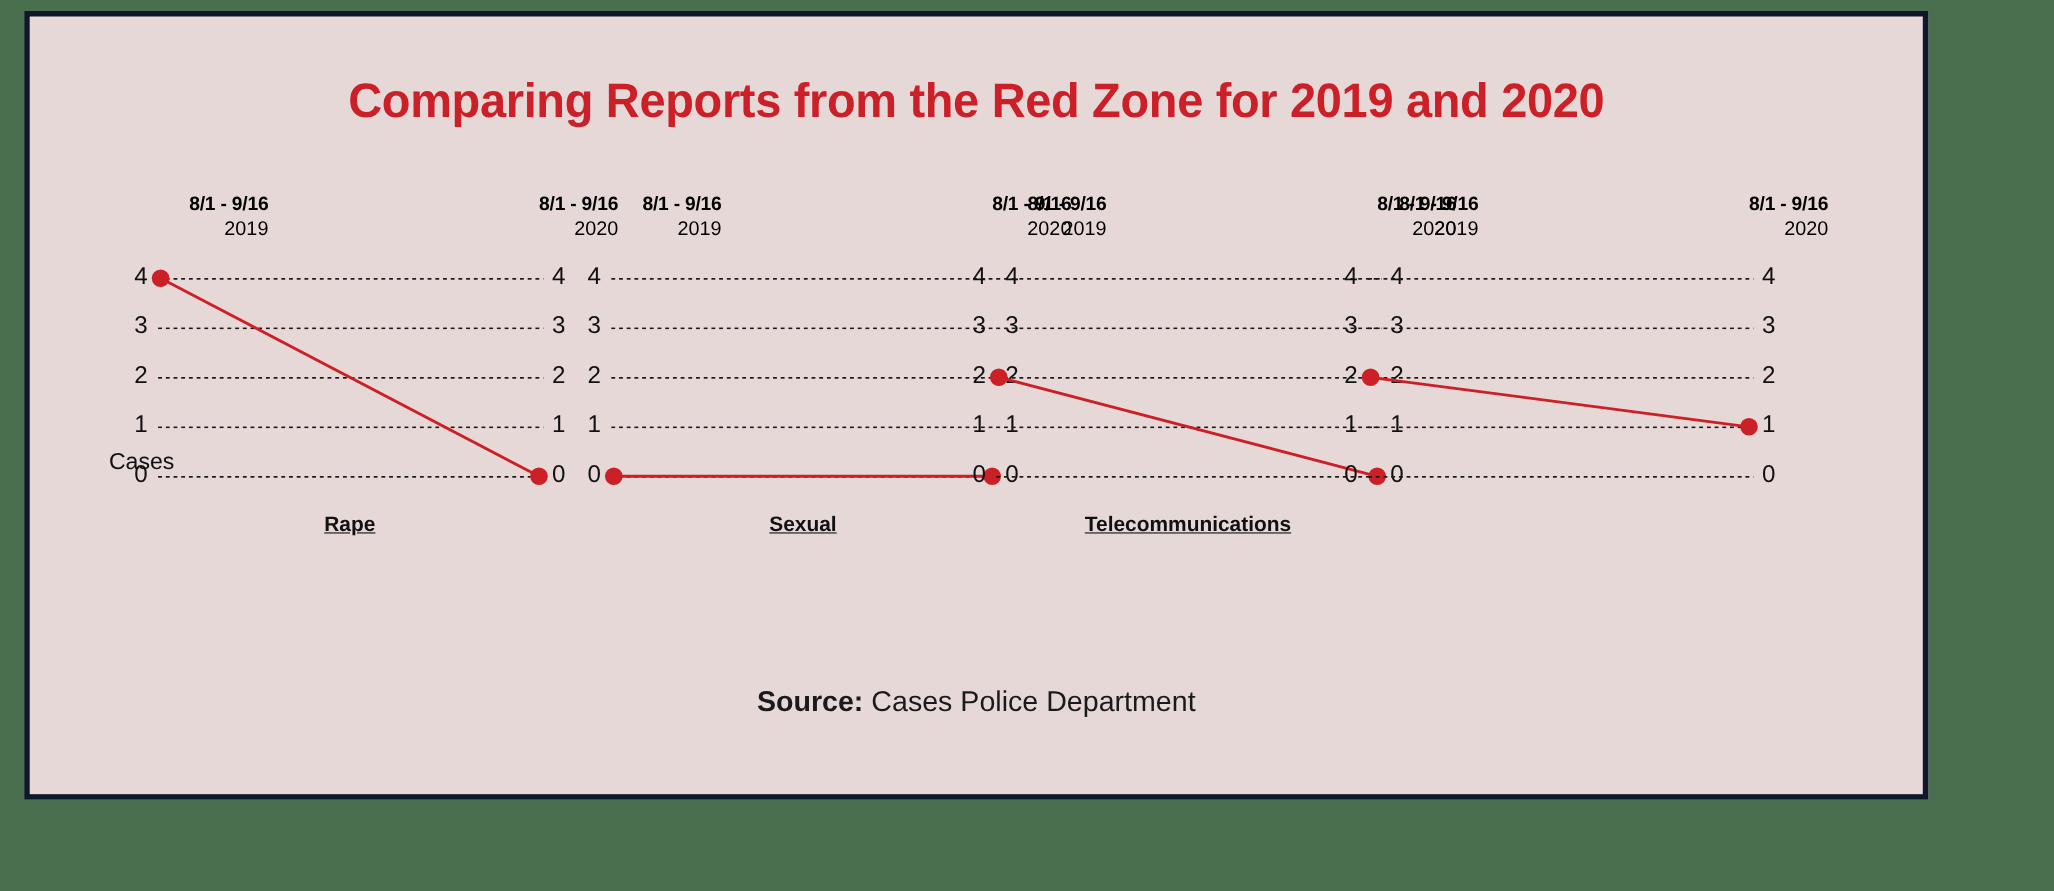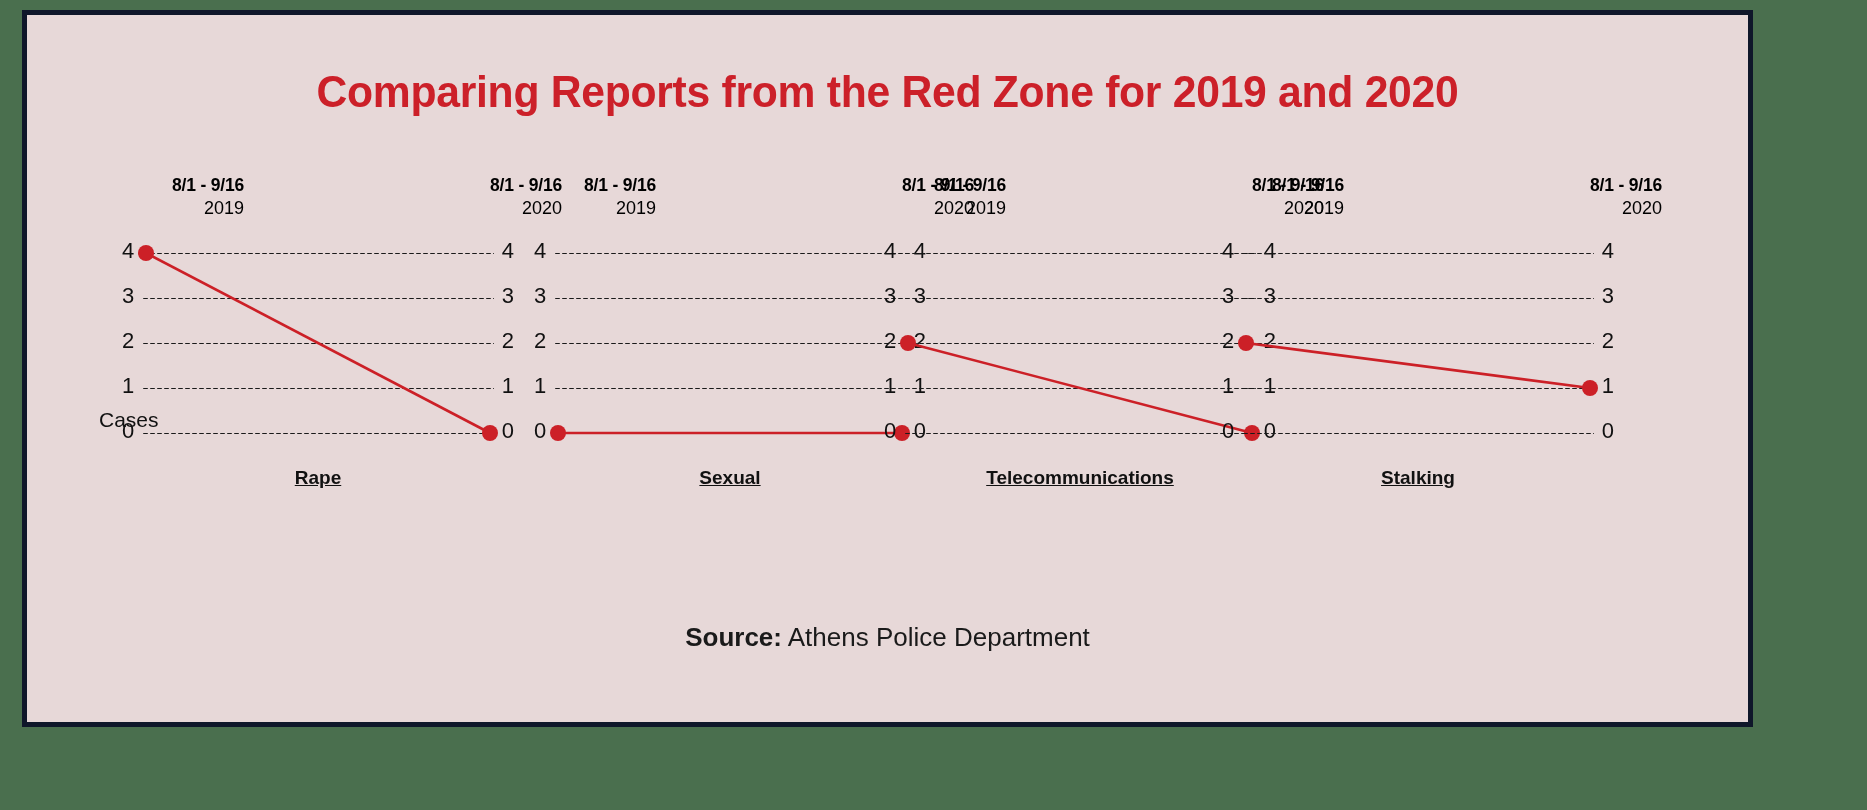--- a/index.html
+++ b/index.html
@@ -351,24 +351,23 @@
             <div class="tick l">0</div>
             <div class="tick r">0</div>
           </div>
           <svg class="slope-svg" viewBox="0 0 352 180" preserveAspectRatio="none">
             <line x1="4" y1="90" x2="348" y2="135" stroke="#CC2027" stroke-width="2.6" vector-effect="non-scaling-stroke"></line>
             <circle cx="4" cy="90" r="8" fill="#CC2027"></circle>
             <circle cx="348" cy="135" r="8" fill="#CC2027"></circle>
           </svg>
         </div>
         <div class="cat-label">
-          <span>Stalking</span>
         </div>
       </div>
     </div>
 
   <div id="cases-label">Cases</div>
 
   <div id="source">
-    <span class="lbl">Source:</span><span class="val"> Athens Police Department</span>
+    <span class="lbl">Source:</span><span class="val"> Cases Police Department</span>
   </div>
 
 </div>
 
 </body></html>

